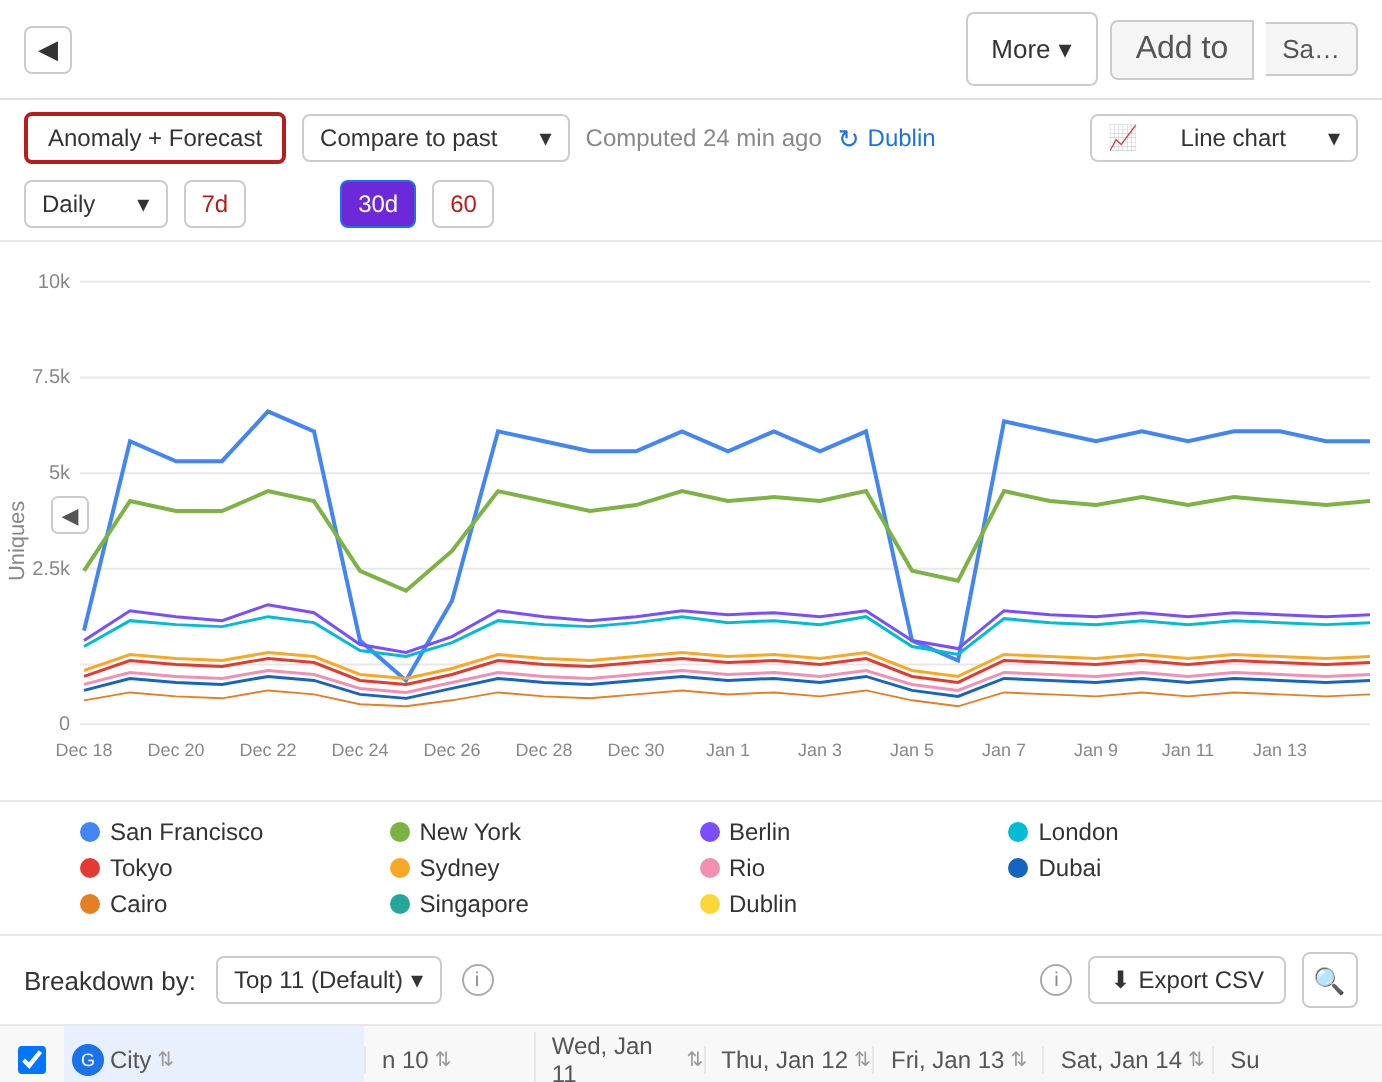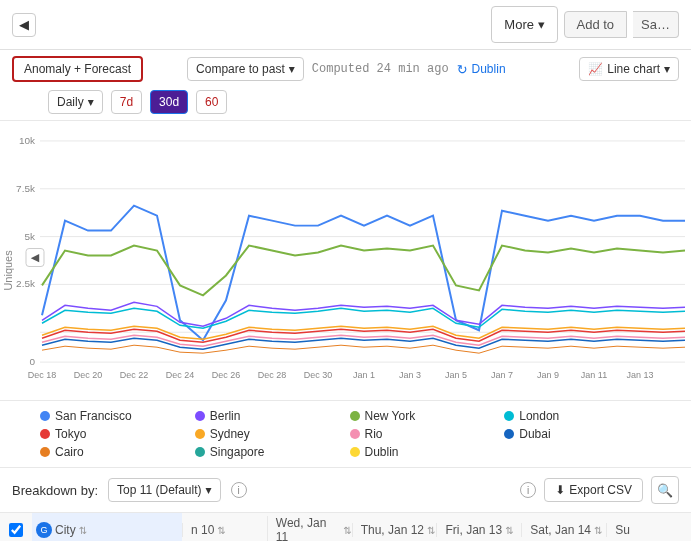--- a/index.html
+++ b/index.html
@@ -12,56 +12,56 @@
     }
     .top-bar-left { display: flex; align-items: center; gap: 6px; }
     .top-bar-right { display: flex; align-items: center; gap: 6px; }
     .btn-more {
       display: flex; align-items: center; gap: 4px;
       border: 1px solid #ccc; border-radius: 4px; padding: 10px 12px;
       background: #fff; cursor: pointer; font-size: 13px; color: #333;
     }
     .btn-add-to {
       border: 1px solid #ccc; border-radius: 4px 0 0 4px; padding: 5px 12px;
-      background: #f5f5f5; cursor: pointer; font-size: 13px; color: #555;
+      background: #f5f5f5; cursor: pointer; font-size: 16px; color: #555;
     }
     .btn-save {
       border: 1px solid #ccc; border-left: none; border-radius: 0 4px 4px 0; padding: 5px 8px;
       background: #f5f5f5; cursor: pointer; font-size: 13px; color: #555;
     }
     .collapse-btn {
       width: 24px; height: 24px; border: 1px solid #ccc; border-radius: 4px;
       display: flex; align-items: center; justify-content: center; cursor: pointer; background: #fff;
     }
 
     
     .toolbar {
       display: flex; align-items: center; gap: 8px;
       padding: 6px 12px; border-bottom: 1px solid #e8e8e8; flex-wrap: wrap;
     }
     .toolbar-btn {
       border: 2px solid #b91c1c; border-radius: 4px; padding: 4px 10px;
       background: #fff; cursor: pointer; font-size: 12px; color: #333; white-space: nowrap;
     }
     .toolbar-dropdown {
-      display: flex; align-items: center; gap: 4px;
+      display: flex; align-items: center; gap: 21px;
       border: 1px solid #ccc; border-radius: 4px; padding: 4px 8px;
-      background: #fff; cursor: pointer; font-size: 12px; color: #333; margin-left: 36px;
-    }
-    .computed-text { color: #888; font-size: 12px; white-space: nowrap; font-family: Liberation Mono, monospace; }
+      background: #fff; cursor: pointer; font-size: 12px; color: #333;
+    }
+    .computed-text { color: #888; font-size: 12px; white-space: nowrap; }
     .refresh-btn {
       display: flex; align-items: center; gap: 4px;
       color: #1a73e8; font-size: 12px; cursor: pointer; border: none; background: none;
     }
     .spacer { flex: 1; }
     .time-btn {
       border: 1px solid #ccc; border-radius: 4px; padding: 4px 8px;
       background: #fff; cursor: pointer; font-size: 12px; color: #b91c1c;
     }
-    .time-btn.active { background: #4c1d95; color: #fff; border-color: #1a73e8; }
+    .time-btn.active { background: #6d28d9; color: #fff; border-color: #1a73e8; margin-left: 39px; }
 
     
     .chart-area {
       padding: 0; position: relative; height: 280px; border-bottom: 1px solid #e8e8e8;
     }
     .chart-svg { width: 100%; height: 100%; }
 
     
     .legend {
       display: grid; grid-template-columns: repeat(4, 1fr);
@@ -222,26 +222,26 @@
     <text x="35" y="141" font-size="11" fill="#555" text-anchor="middle">◀</text>
   </svg>
 </div>
 
 <div class="legend">
   <div class="legend-item">
     <div class="legend-dot" style="background:#4285f4;"></div>
     <span>San Francisco</span>
   </div>
   <div class="legend-item">
+    <div class="legend-dot" style="background:#7cb342;"></div>
+    <span>New York</span>
+  </div>
+  <div class="legend-item">
     <div class="legend-dot" style="background:#7c4dff;"></div>
     <span>Berlin</span>
-  </div>
-  <div class="legend-item">
-    <div class="legend-dot" style="background:#7cb342;"></div>
-    <span>New York</span>
   </div>
   <div class="legend-item">
     <div class="legend-dot" style="background:#00bcd4;"></div>
     <span>London</span>
   </div>
   <div class="legend-item">
     <div class="legend-dot" style="background:#e53935;"></div>
     <span>Tokyo</span>
   </div>
   <div class="legend-item">

